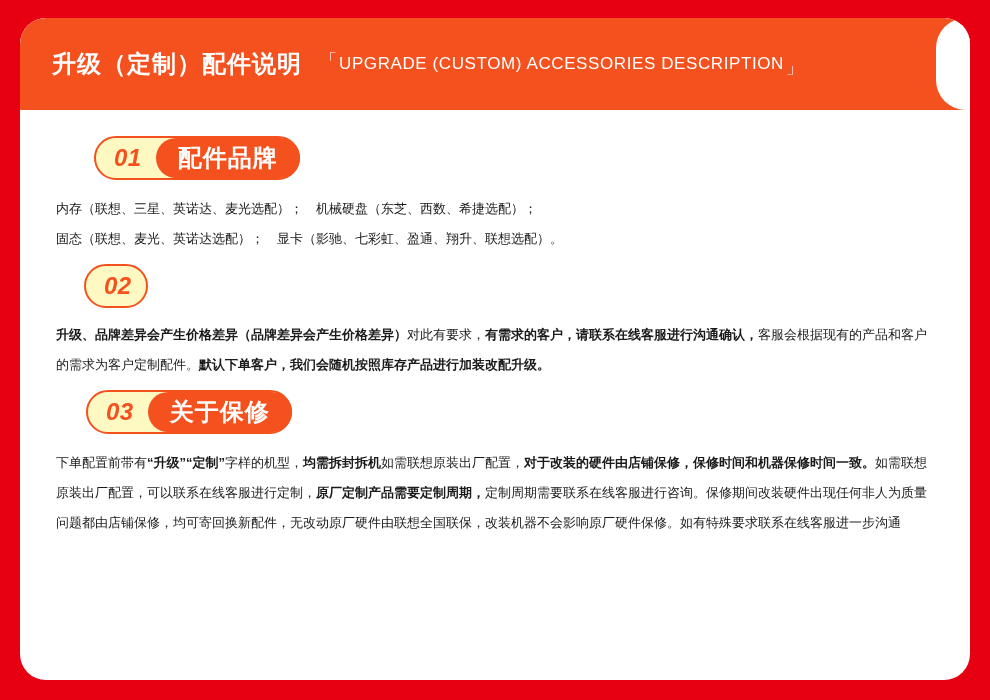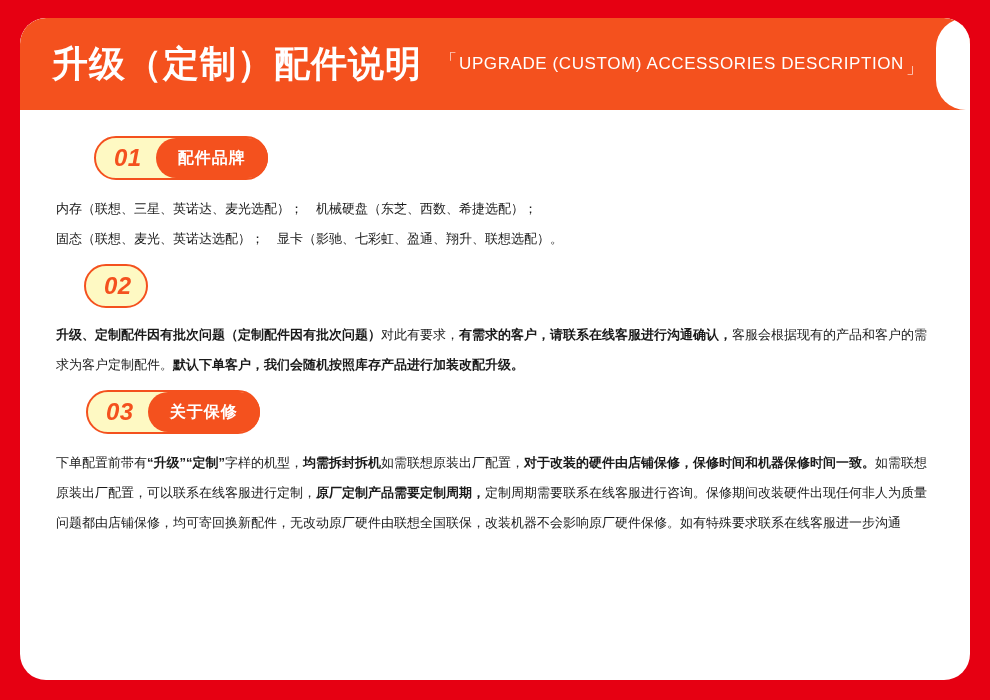--- a/index.html
+++ b/index.html
@@ -49,21 +49,21 @@
     right: 0;
     top: 0;
     width: 34px;
     height: 92px;
     background: #ffffff;
     border-top-left-radius: 30px;
     border-bottom-left-radius: 30px;
   }
   .header-title {
     color: #ffffff;
-    font-size: 36px;
+    font-size: 24px;
     font-weight: bold;
     letter-spacing: 1px;
     white-space: nowrap;
   }
   .header-sub-wrap {
     position: relative;
     margin-left: 18px;
     display: flex;
     align-items: center;
   }
@@ -111,21 +111,21 @@
     font-style: italic;
     padding: 0 14px 0 14px;
     letter-spacing: 0.5px;
   }
   .pill-label {
     display: inline-flex;
     align-items: center;
     height: 40px;
     background: #f4511e;
     color: #ffffff;
-    font-size: 16px;
+    font-size: 24px;
     font-weight: bold;
     border-radius: 20px;
     padding: 0 22px;
     margin: 0 -2px 0 0;
     letter-spacing: 1px;
   }
   .sec {
     margin-bottom: 10px;
   }
   .sec-01 .pill { margin-left: 38px; }
@@ -170,21 +170,21 @@
           <p class="para">内存（联想、三星、英诺达、麦光选配）；　机械硬盘（东芝、西数、希捷选配）；</p>
           <p class="para">固态（联想、麦光、英诺达选配）；　显卡（影驰、七彩虹、盈通、翔升、联想选配）。</p>
         </div>
       </div>
 
       <div class="sec sec-02">
         <div class="pill">
           <span class="pill-num">02</span>
         </div>
         <div class="sec-body">
-          <p class="para"><span class="b">升级、定制配件因有批次问题（定制配件因有批次问题）</span><span>对此有要求，</span><span class="b">有需求的客户，请联系在线客服进行沟通确认，</span><span>客服会根据现有的产品和客户的需求为客户定制配件。</span><span class="b">默认下单客户，我们会随机按照库存产品进行加装改配升级。</span></p>
+          <p class="para"><span class="b">升级、品牌差异会产生价格差异（品牌差异会产生价格差异）</span><span>对此有要求，</span><span class="b">有需求的客户，请联系在线客服进行沟通确认，</span><span>客服会根据现有的产品和客户的需求为客户定制配件。</span><span class="b">默认下单客户，我们会随机按照库存产品进行加装改配升级。</span></p>
         </div>
       </div>
 
       <div class="sec sec-03">
         <div class="pill">
           <span class="pill-num">03</span>
           <span class="pill-label">关于保修</span>
         </div>
         <div class="sec-body">
           <p class="para"><span>下单配置前带有</span><span class="b">“升级”“定制”</span><span>字样的机型，</span><span class="b">均需拆封拆机</span><span>如需联想原装出厂配置，</span><span class="b">对于改装的硬件由店铺保修，保修时间和机器保修时间一致。</span><span>如需联想原装出厂配置，可以联系在线客服进行定制，</span><span class="b">原厂定制产品需要定制周期，</span><span>定制周期需要联系在线客服进行咨询。保修期间改装硬件出现任何非人为质量问题都由店铺保修，均可寄回换新配件，无改动原厂硬件由联想全国联保，改装机器不会影响原厂硬件保修。如有特殊要求联系在线客服进一步沟通</span></p>

